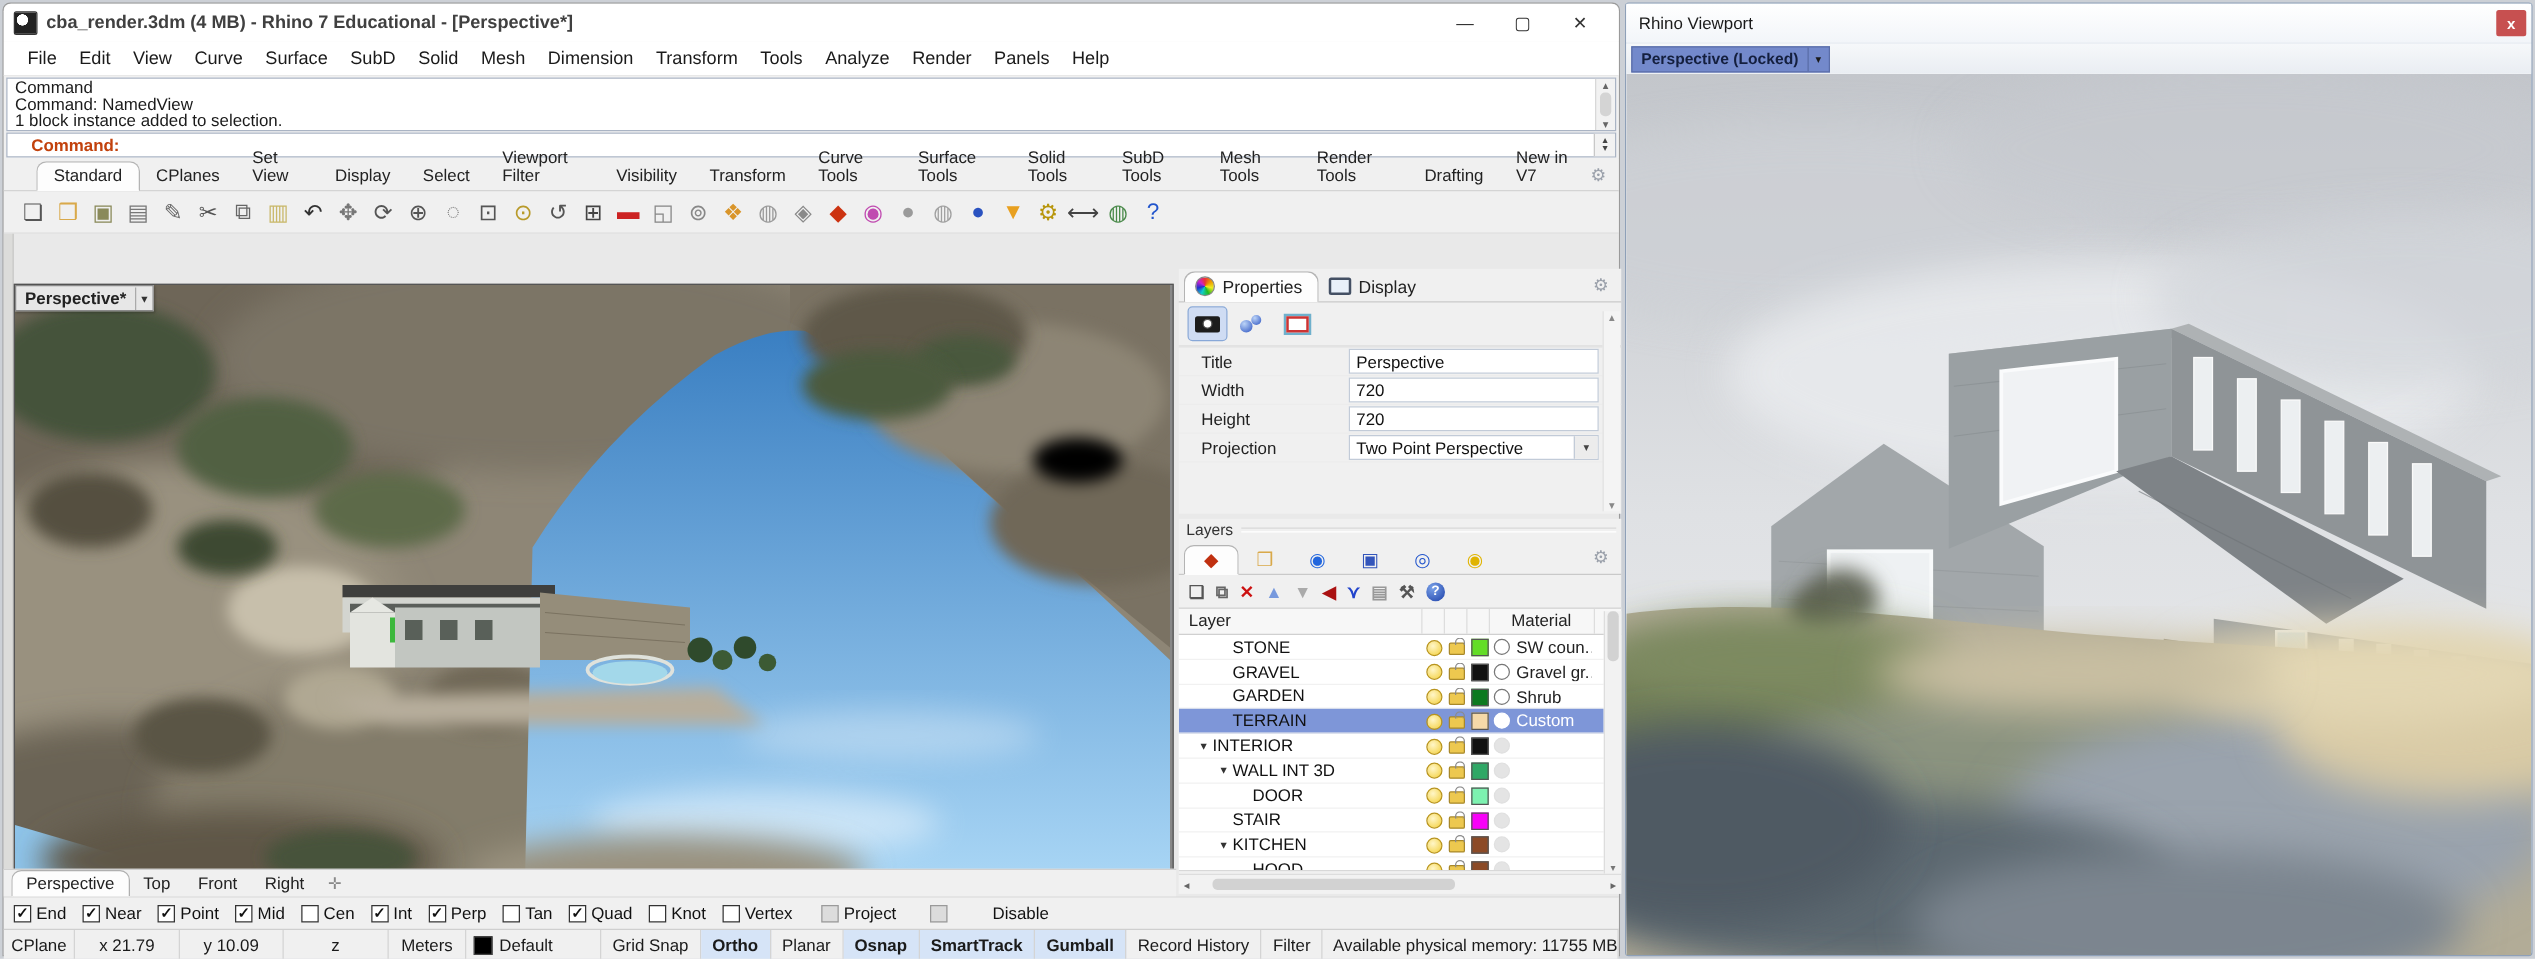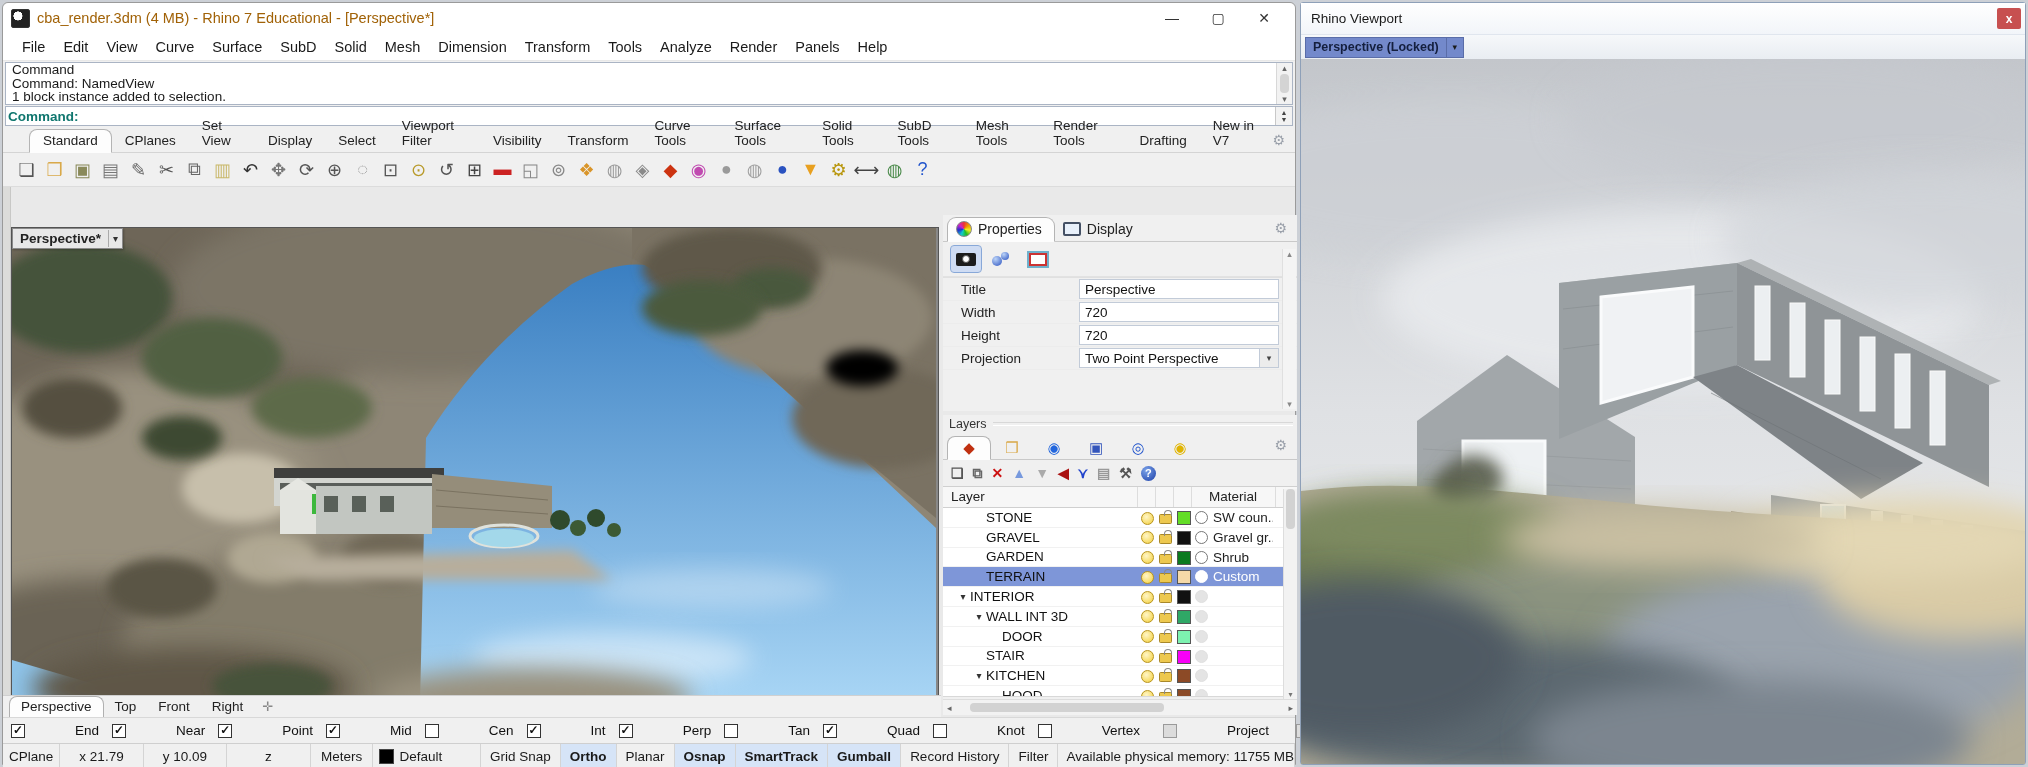--- a/index.html
+++ b/index.html
@@ -3,33 +3,33 @@
 <meta charset="utf-8">
 <style>
   html,body{margin:0;padding:0;}
   body{width:2028px;height:767px;background:#ccd0d6;font-family:"Liberation Sans",sans-serif;overflow:hidden;position:relative;-webkit-font-smoothing:antialiased;}
   .win{position:absolute;box-sizing:border-box;}
   
   #mainwin{left:2px;top:2px;width:1294px;height:763px;background:#f0f0f0;border:1px solid #9a9a9a;border-radius:6px 6px 0 0;}
   .titlebar{height:30px;display:flex;align-items:center;background:#fff;border-radius:6px 6px 0 0;padding:0 8px;}
   .appico{width:17px;height:17px;margin-right:7px;border-radius:2px;background:
     radial-gradient(circle at 35% 35%, #fff 0 28%, #222 30% 100%);border:1px solid #333;}
-  .wtitle{font-size:14.5px;color:#a16207;}
+  .wtitle{font-size:14.5px;color:#404040;font-weight:bold;}
   .wctl{margin-left:auto;display:flex;align-items:center;}
   .wctl span{width:46px;text-align:center;font-size:14px;color:#333;cursor:default;}
   .menubar{height:27px;display:flex;align-items:center;background:#fff;border-bottom:1px solid #e8e8e8;padding-left:10px;}
   .menu{font-size:14.5px;color:#1a1a1a;padding:3px 9px;}
   
   .cmdarea{height:66px;background:#f0f0f0;padding:1px 2px 0 2px;box-sizing:border-box;}
   .cmdhist{position:relative;height:43px;background:#fff;border:1px solid #aab4c4;box-sizing:border-box;overflow:hidden;}
   .cline{font-size:13.5px;color:#1a1a1a;line-height:13.5px;padding:0 0 0 6px;}
   .vscroll{position:absolute;right:0;top:0;bottom:0;width:15px;background:#f2f2f2;border-left:1px solid #d8d8d8;display:flex;flex-direction:column;align-items:center;justify-content:space-between;font-size:9px;color:#666;}
   .vscroll .thumb{flex:1;width:9px;margin:1px 0;background:#d4d4d4;border-radius:4px;}
   .cmdprompt{position:relative;margin-top:1px;height:20px;background:#fff;border:1px solid #aab4c4;box-sizing:border-box;display:flex;align-items:center;}
-  .plabel{font-size:13.5px;font-weight:bold;color:#0f766e;padding-left:2px;}
+  .plabel{font-size:13.5px;font-weight:bold;color:#c2410c;padding-left:19px;}
   .cmdspin{position:absolute;right:0;top:0;bottom:0;width:16px;border-left:1px solid #c8c8c8;background:#f2f2f2;display:flex;flex-direction:column;align-items:center;justify-content:center;font-size:7px;color:#444;line-height:7px;}
   
   .tabrow{height:25px;background:#f0f0f0;display:flex;align-items:flex-end;border-bottom:1px solid #d4d4d4;padding-left:26px;position:relative;}
   .ttab{font-size:13.5px;color:#222;padding:3px 13px 4px 13px;border-radius:8px 8px 0 0;}
   .ttab.active{background:#fdfdfd;border:1px solid #b4b4b4;border-bottom:1px solid #fdfdfd;margin-bottom:-1px;}
   .gearico{margin-left:auto;margin-right:10px;color:#9aa0aa;font-size:14px;align-self:center;}
   
   .iconrow{height:33px;background:#f0f0f0;display:flex;align-items:center;padding-left:10px;gap:1px;border-bottom:1px solid #dcdcdc;}
   .tbico{width:27px;height:26px;display:flex;align-items:center;justify-content:center;font-size:18px;border-radius:3px;}
   
@@ -109,21 +109,21 @@
   .vtabs{position:absolute;left:0;bottom:0;width:938px;height:22px;background:#f0f0f0;border-top:1px solid #d0d0d0;display:flex;align-items:flex-end;padding-left:6px;box-sizing:border-box;}
   .vtab{font-size:13.5px;color:#222;padding:2px 11px 3px 11px;border-radius:8px 8px 0 0;}
   .vtab.active{background:#fdfdfd;border:1px solid #b0b0b0;border-bottom:none;font-weight:normal;}
   .vtadd{font-size:13px;color:#888;padding:0 8px 3px 8px;}
   
   .osnaprow{height:25px;background:#f0f0f0;display:flex;align-items:center;padding-left:8px;gap:13px;border-top:1px solid #d8d8d8;}
   .osnap-item{display:flex;align-items:center;gap:4px;}
   .cb{width:14px;height:14px;background:#fff;border:1.5px solid #333;box-sizing:border-box;display:flex;align-items:center;justify-content:center;font-size:12px;color:#111;font-weight:bold;}
   .osnap-item.checked .cb::after{content:"✓";margin-top:-2px;}
   .osnap-item.disabled .cb{background:#dcdcdc;border-color:#9a9a9a;}
-  .oslabel{font-size:13.5px;color:#111;margin-left:46px;}
+  .oslabel{font-size:13.5px;color:#111;}
   .osnap-item:nth-last-child(2){margin-left:10px;}
   .osnap-item:last-child{margin-left:14px;gap:36px;}
   
   .statusbar{height:25px;background:#f0f0f0;border-top:1px solid #cfcfcf;display:flex;align-items:stretch;font-size:13.5px;color:#1a1a1a;}
   .scell{display:flex;align-items:center;justify-content:center;border-right:1px solid #d4d4d4;padding:0 6px;box-sizing:border-box;white-space:nowrap;}
   .w62{width:62px}.w136{width:136px}.w100{width:100px}
   .wlayer{width:178px;justify-content:flex-start;}
   .sw{width:13px;height:13px;background:#000;display:inline-block;margin-right:5px;border:1px solid #444;}
   .stoggles{display:flex;align-items:stretch;}
   .stog{display:flex;align-items:center;padding:0 9px;border-right:1px solid #d4d4d4;white-space:nowrap;}

